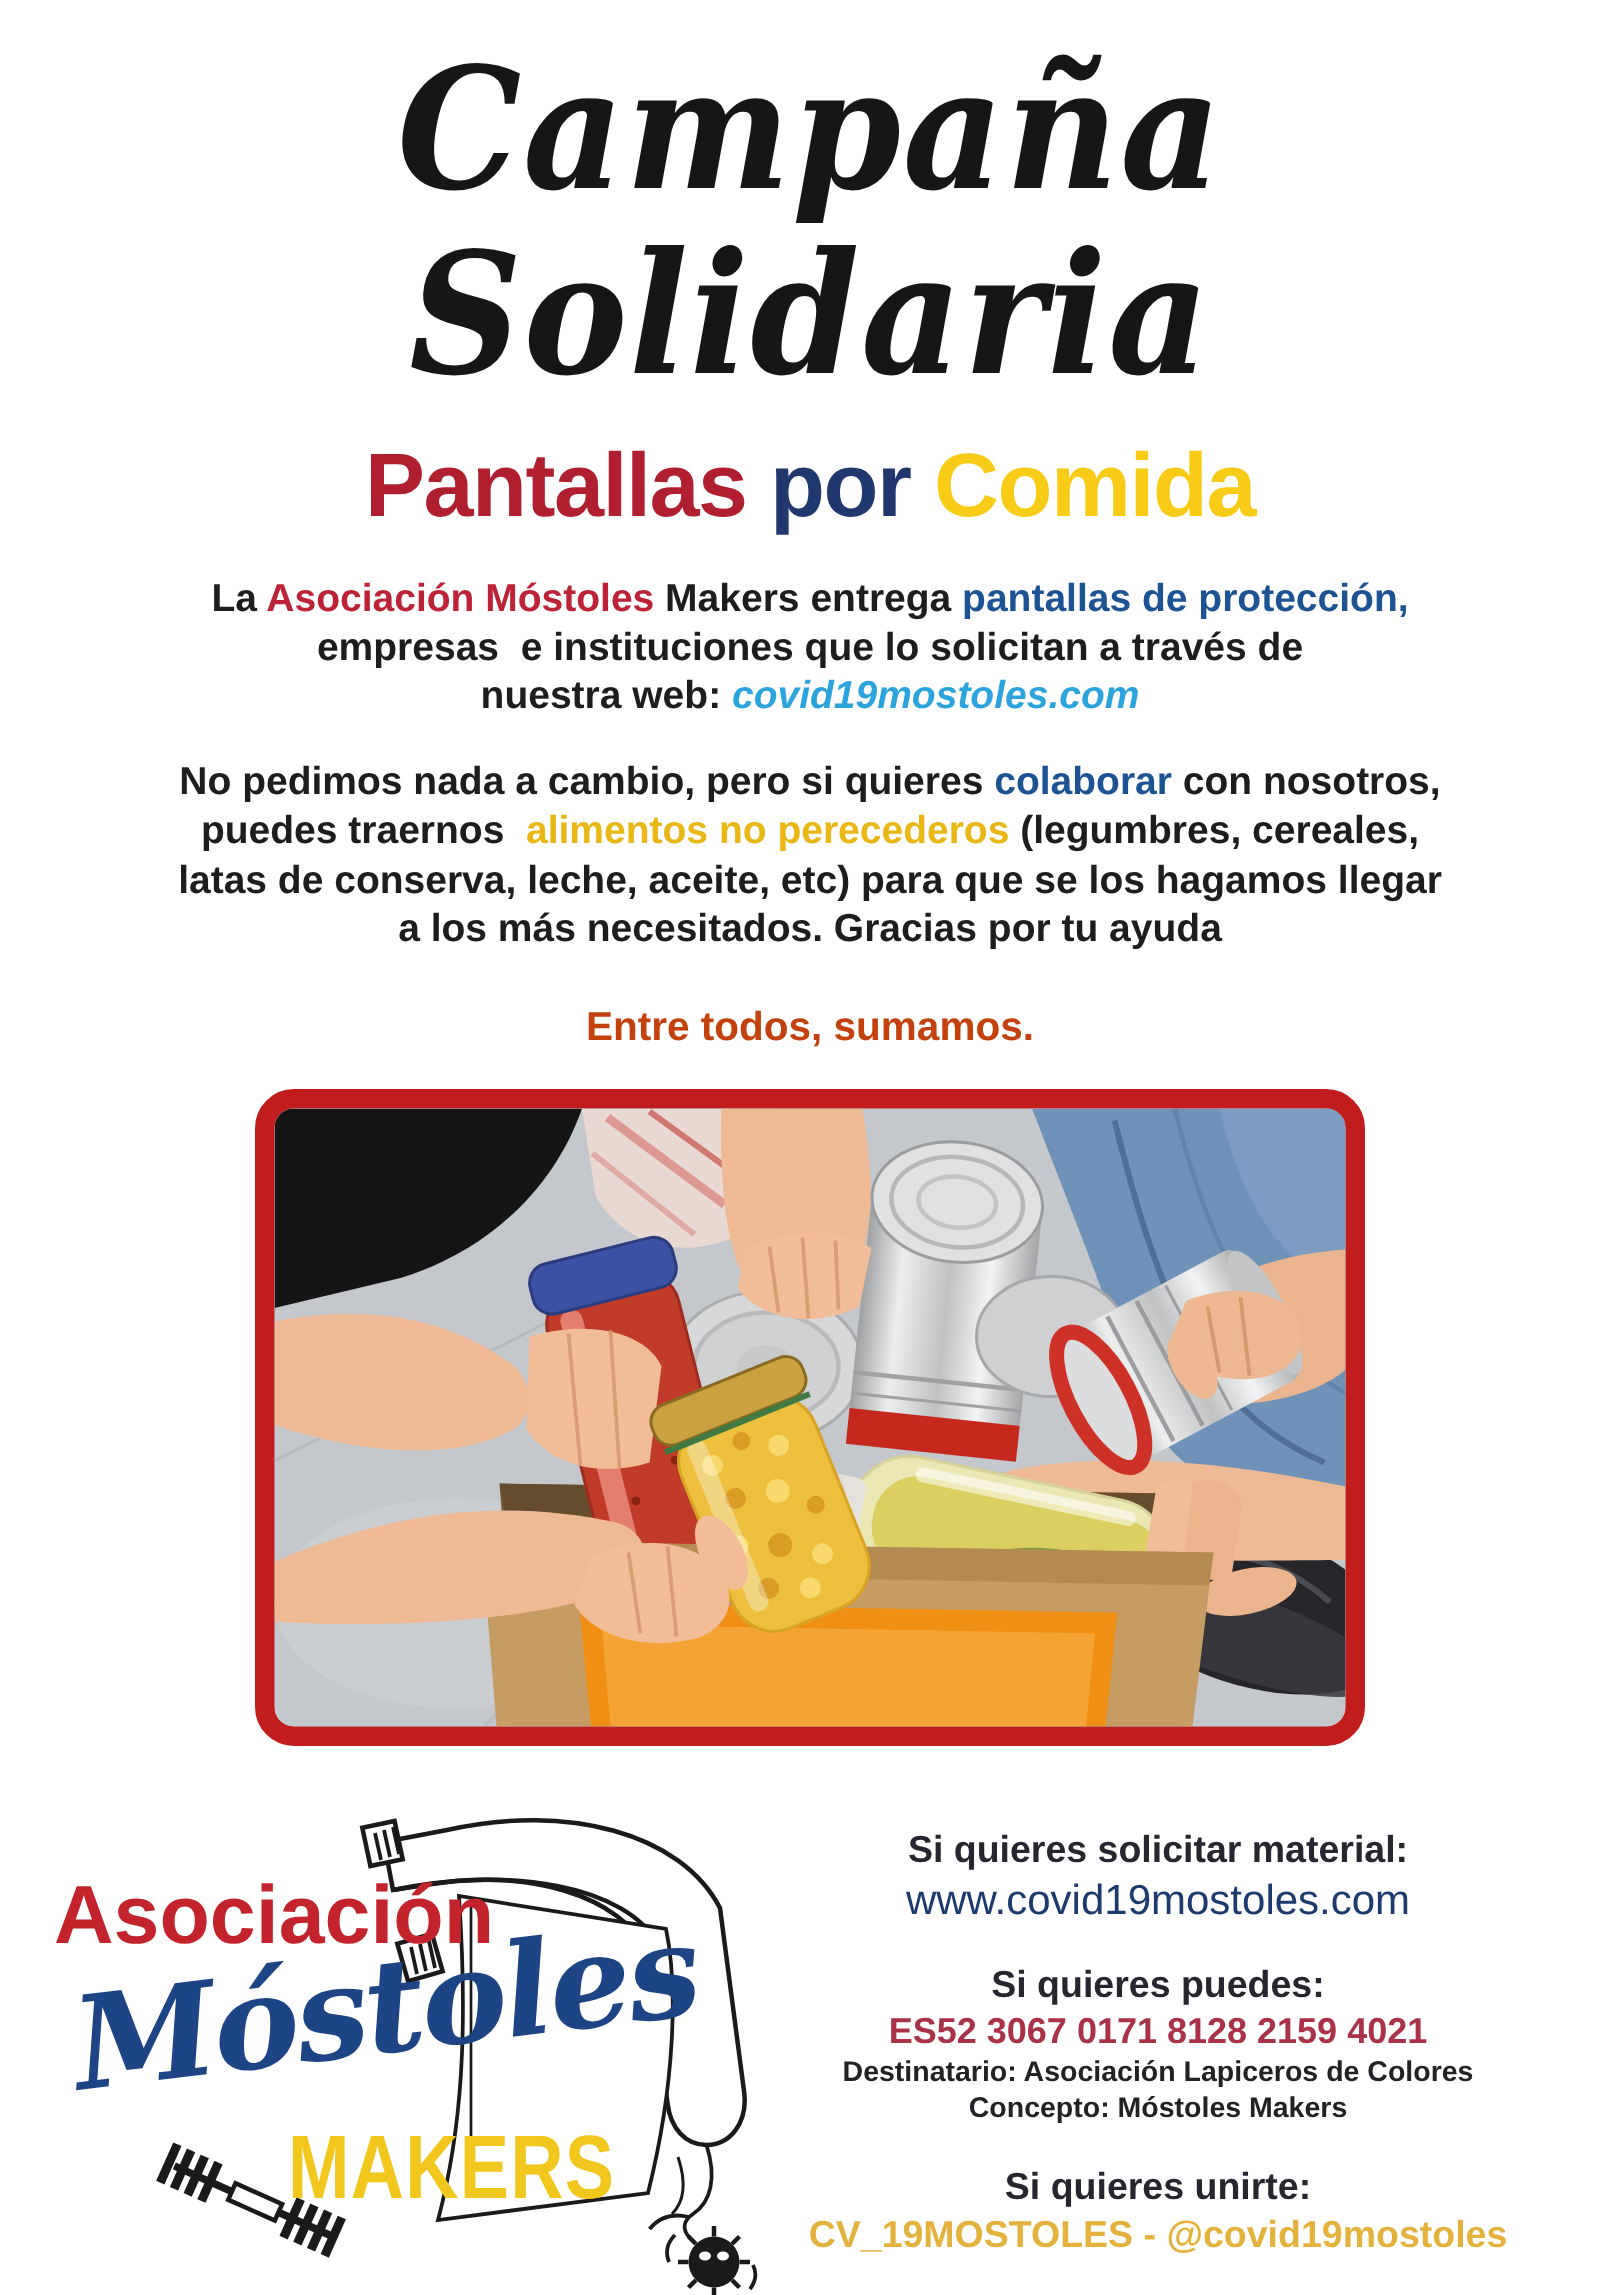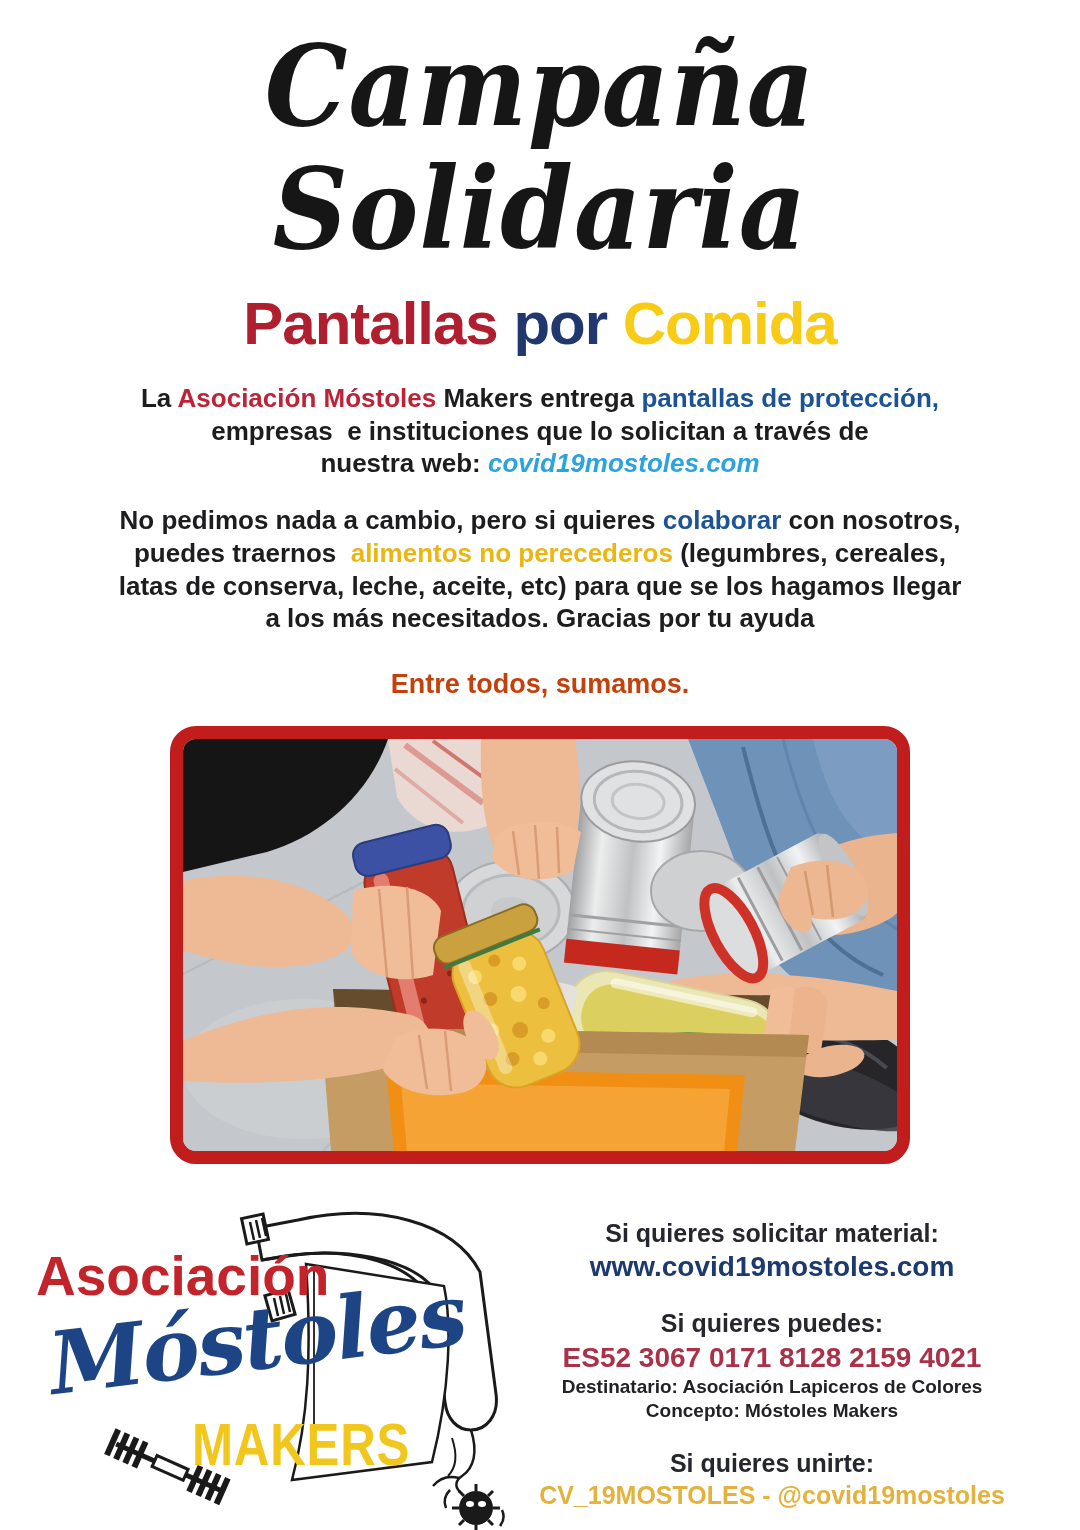--- a/index.html
+++ b/index.html
@@ -47,22 +47,22 @@
     font-family:"DejaVu Serif",serif;font-style:italic;font-weight:bold;
     font-size:86px;color:#1d4586;transform:rotate(-7deg);letter-spacing:-2px;
   }
   .logo-makers{position:absolute;left:192px;top:218px;z-index:3;font-size:60px;font-weight:900;color:#f2c71d;transform:scaleX(.82);transform-origin:left;letter-spacing:1px;}
   .visor-svg{position:absolute;left:228px;top:2px;width:282px;height:340px;z-index:1;}
   .screw-svg{position:absolute;left:88px;top:232px;width:150px;height:110px;z-index:2;}
 
   .info-col{flex:1 1 auto;text-align:center;padding-top:26px;padding-right:46px;}
   .info-group{margin-bottom:24px;}
   .info-head{font-size:25px;font-weight:800;color:#26262e;line-height:1.25;}
-  .info-link{display:block;font-size:28px;font-weight:700;color:#1d3a6e;text-decoration:none;line-height:1.25;}
-  .info-iban{font-size:28px;font-weight:800;color:#a93148;line-height:1.25;}
+  .info-link{display:block;font-size:28px;font-weight:400;color:#1d3a6e;text-decoration:none;line-height:1.25;}
+  .info-iban{font-size:24px;font-weight:800;color:#a93148;line-height:1.25;}
   .info-small{font-size:19px;font-weight:700;color:#222226;line-height:1.3;}
   .info-handle{font-size:25px;font-weight:800;color:#e4b23c;line-height:1.35;}
 </style>
 </head>
 <body>
 
 <div class="page">
 
   <h1 class="script-title">Campaña Solidaria</h1>
 

